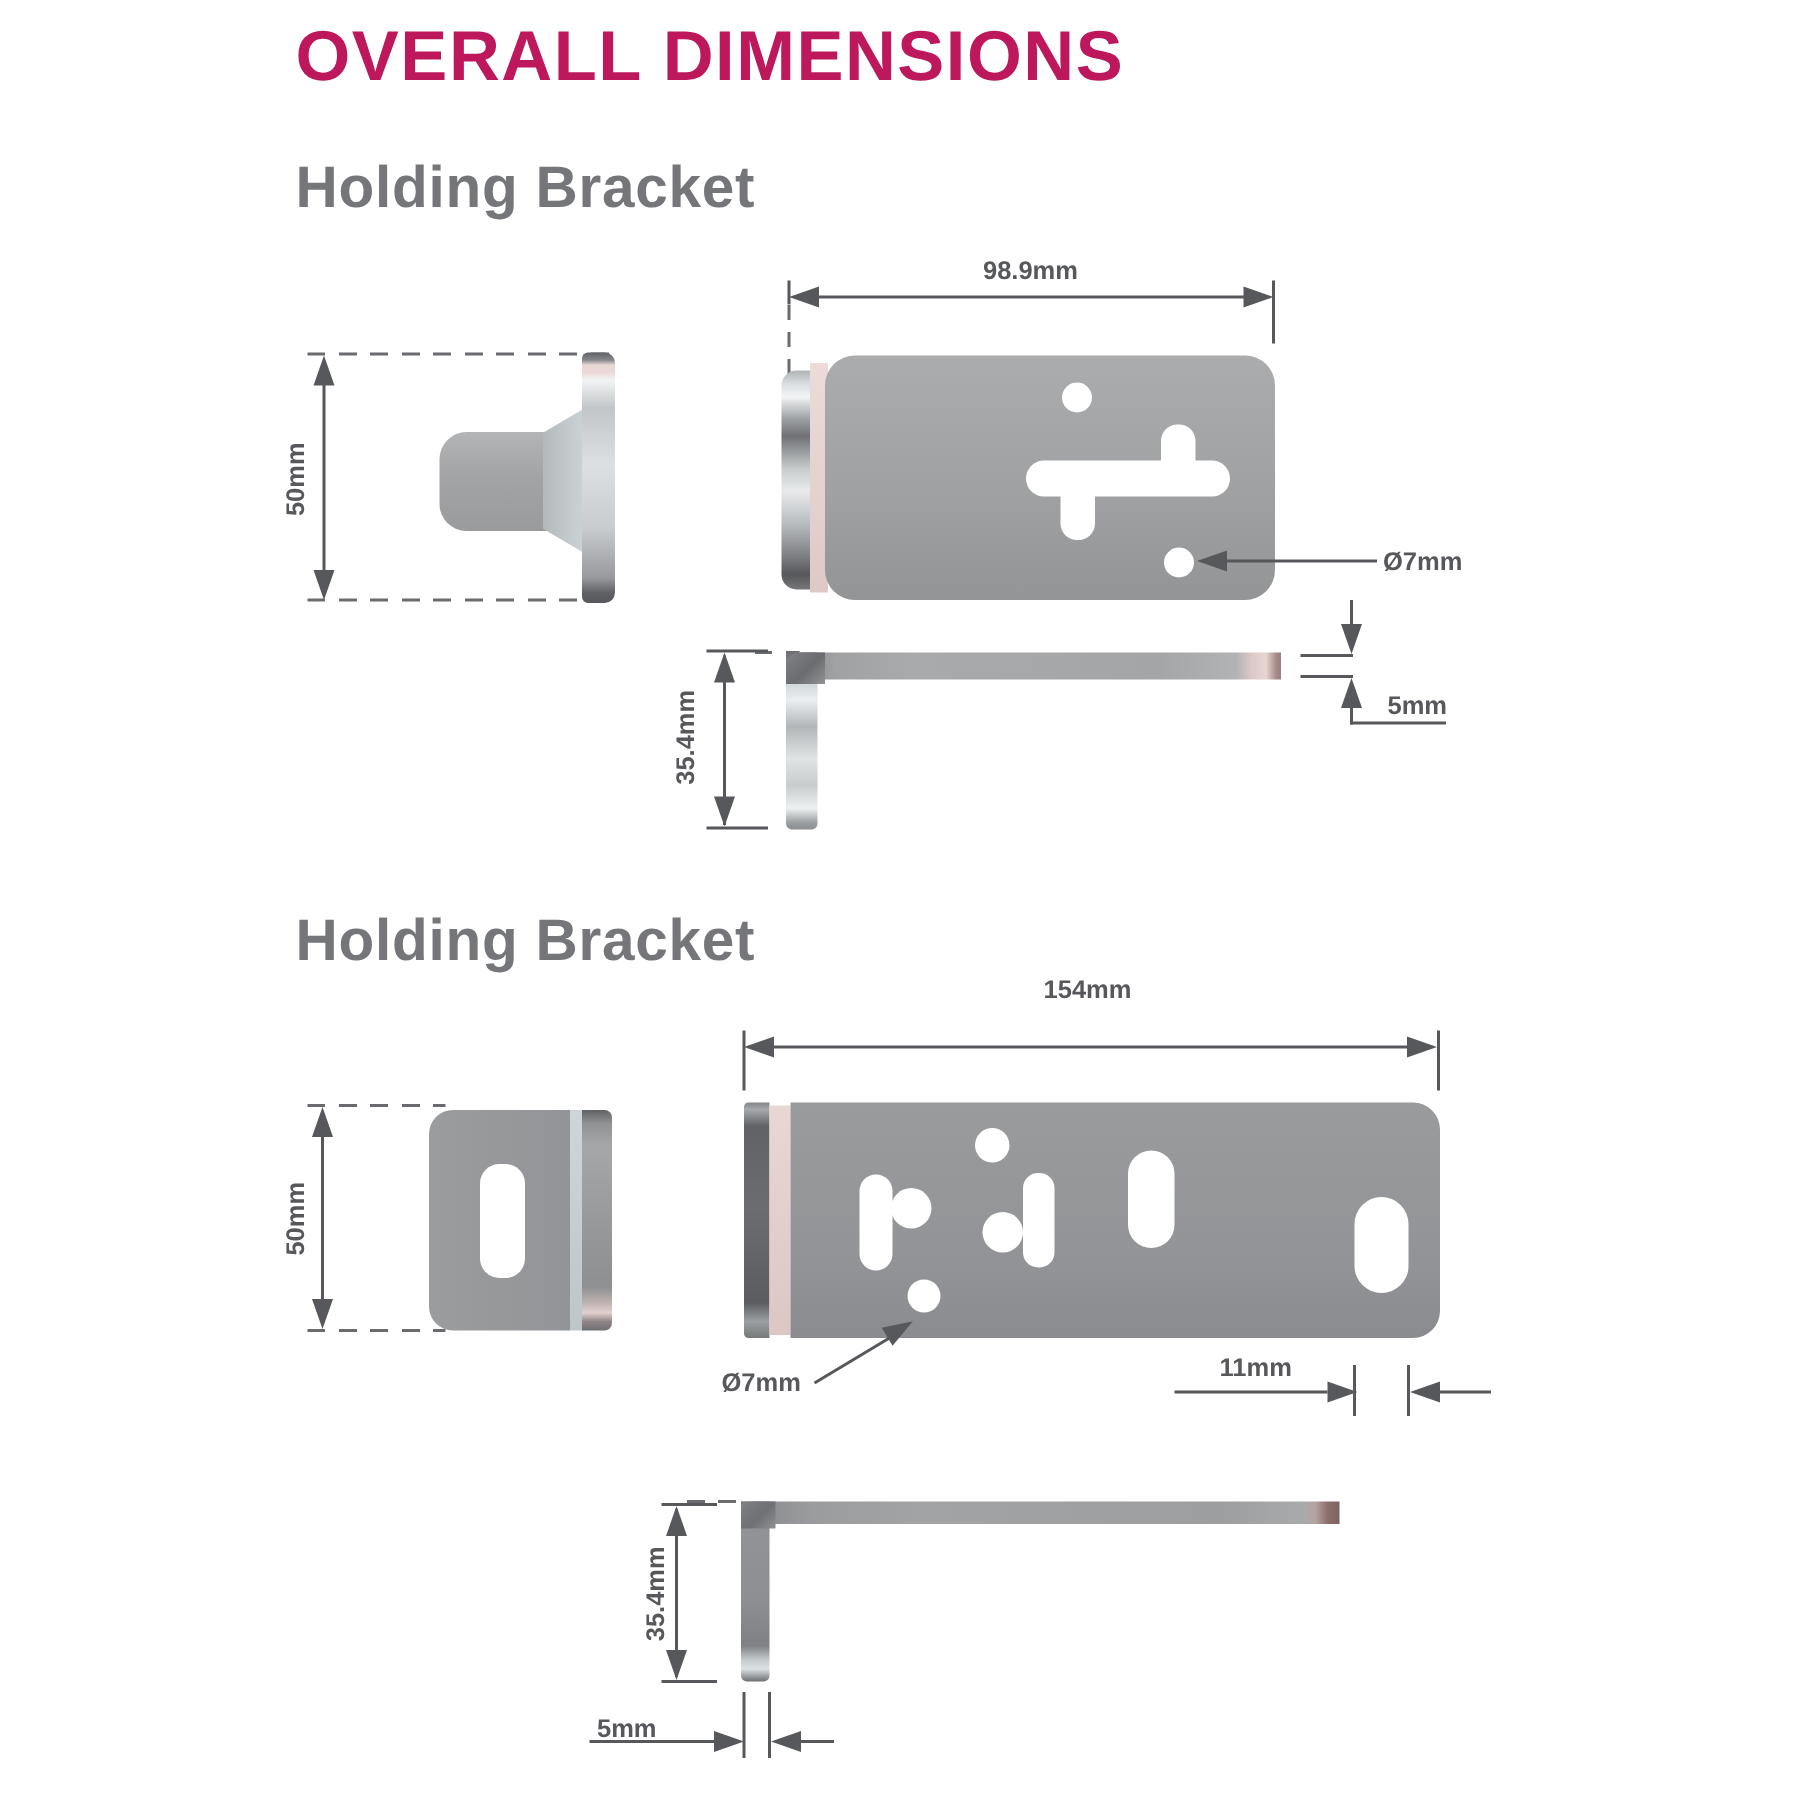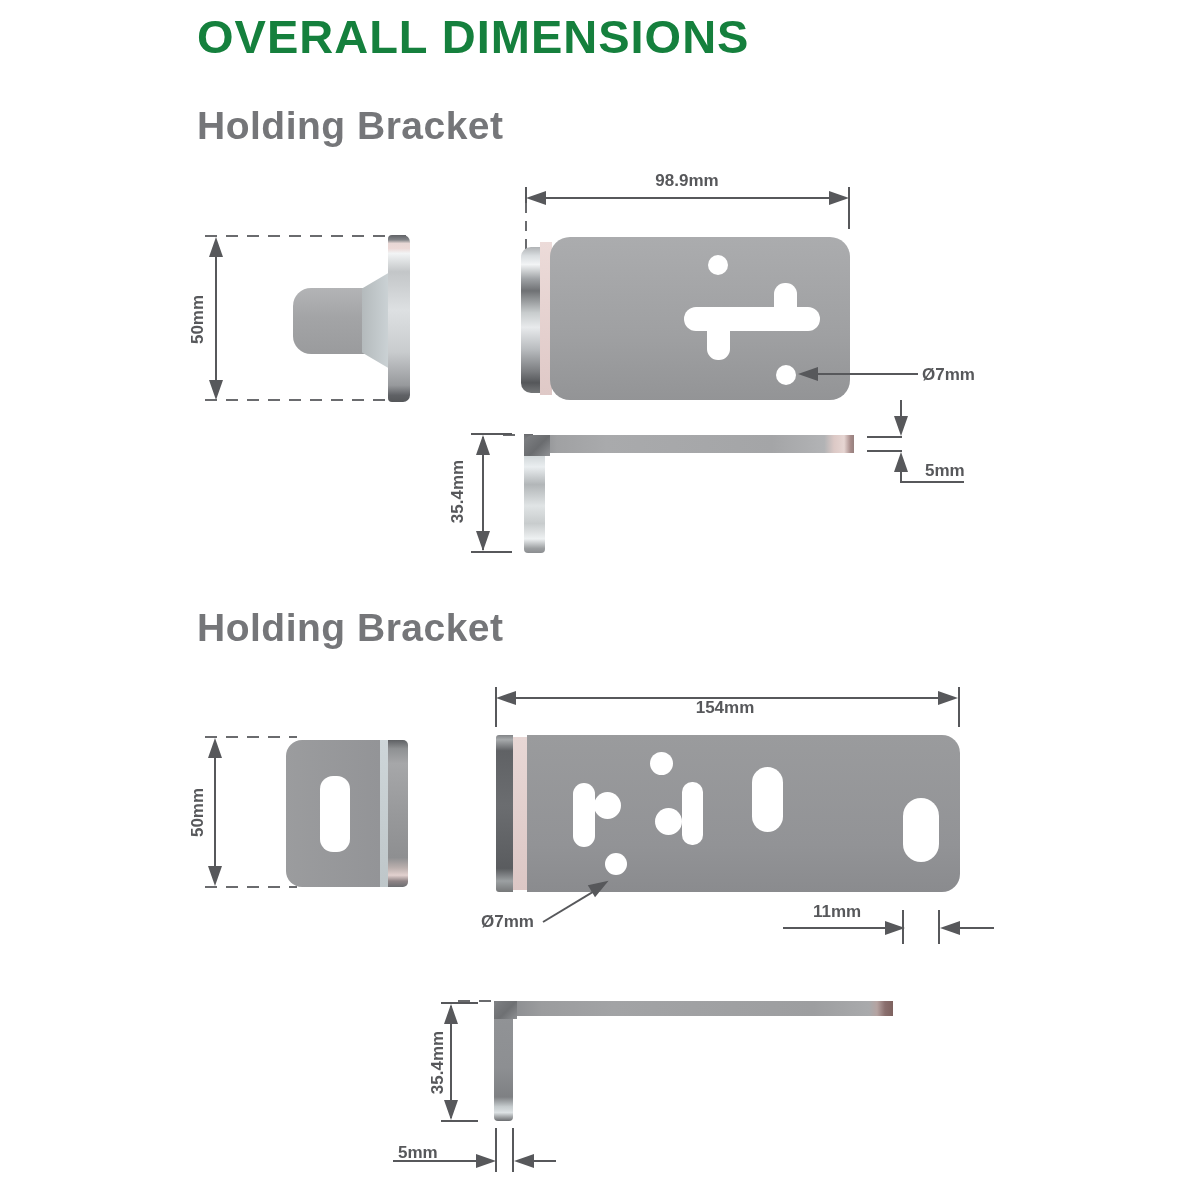--- a/index.html
+++ b/index.html
@@ -1,19 +1,19 @@
 <!DOCTYPE html>
 <html><head>
 <meta charset="utf-8">
 <style>
   html,body{margin:0;padding:0;background:#fff;}
   .sheet{position:relative;width:1200px;height:1200px;background:#ffffff;overflow:hidden;
          font-family:"Liberation Sans",sans-serif;}
   
-  .title{position:absolute;font-weight:bold;font-size:47px;line-height:1;color:#15803d;letter-spacing:1px;white-space:nowrap;}
+  .title{position:absolute;font-weight:bold;font-size:47px;line-height:1;color:#be185d;letter-spacing:1px;white-space:nowrap;}
   .heading{position:absolute;font-weight:bold;font-size:39px;line-height:1;color:#757679;letter-spacing:.5px;white-space:nowrap;}
   .t{position:absolute;font-weight:bold;font-size:17px;line-height:1;color:#57585b;white-space:nowrap;}
   .tc{text-align:center;}
   .rot{transform:rotate(-90deg);transform-origin:center center;}
   
   .ln{position:absolute;background:#57585b;}
   .dashh{position:absolute;height:2px;background:repeating-linear-gradient(90deg,#6a6b6e 0 12px,transparent 12px 21px);}
   .dashv{position:absolute;width:2px;background:repeating-linear-gradient(180deg,#6a6b6e 0 10px,transparent 10px 18px);}
   
   .ar{position:absolute;width:0;height:0;border:0 solid transparent;}
@@ -99,21 +99,21 @@
   <div class="part" style="left:286px;top:740px;width:94px;height:147px;border-radius:16px 0 0 16px;background:linear-gradient(90deg,#9b9c9e,#939497);"></div>
   <div class="part" style="left:380px;top:740px;width:8px;height:147px;background:linear-gradient(180deg,#ced6d9,#bec6c9);"></div>
   <div class="part" style="left:388px;top:740px;width:20px;height:147px;border-radius:0 5px 5px 0;background:linear-gradient(180deg,#5f6164 0%,#8f9193 6%,#a6a7a9 16%,#98999b 50%,#8e8f91 80%,#bbb0ae 87%,#e2d1cf 92%,#8f8486 96%,#6d6f72 100%);"></div>
   <div class="hole" style="left:320px;top:776px;width:30px;height:76px;border-radius:13px;"></div>
 
   <div class="ln" style="left:495px;top:687px;width:2px;height:40px;"></div>
   <div class="ln" style="left:958px;top:687px;width:2px;height:40px;"></div>
   <div class="ln" style="left:514px;top:697px;width:428px;height:2px;"></div>
   <div class="ar left" style="left:496px;top:691px;"></div>
   <div class="ar right" style="left:938px;top:691px;"></div>
-  <div class="t tc" style="left:675px;top:651px;width:100px;margin-top:48px;">154mm</div>
+  <div class="t tc" style="left:675px;top:651px;width:100px;">154mm</div>
 
   <div class="part" style="left:496px;top:735px;width:17px;height:157px;border-radius:3px 0 0 3px;background:linear-gradient(180deg,#828487 0%,#a7aaac 3%,#606265 10%,#6b6d70 45%,#5a5c5f 85%,#9ca0a2 93%,#767879 100%);"></div>
   <div class="part" style="left:513px;top:737px;width:14px;height:153px;background:linear-gradient(180deg,#e8d7d5,#dcc7c5);"></div>
   <div class="part" style="left:527px;top:735px;width:433px;height:157px;border-radius:0 18px 18px 0;background:linear-gradient(180deg,#9a9b9d,#929396 70%,#8a8b8e 100%);"></div>
   <div class="hole" style="left:573px;top:783px;width:22px;height:64px;border-radius:11px;"></div>
   <div class="hole round" style="left:594px;top:792px;width:27px;height:27px;"></div>
   <div class="hole round" style="left:650px;top:752px;width:23px;height:23px;"></div>
   <div class="hole" style="left:682px;top:782px;width:21px;height:63px;border-radius:10px;"></div>
   <div class="hole round" style="left:655px;top:808px;width:27px;height:27px;"></div>
   <div class="hole" style="left:752px;top:767px;width:31px;height:65px;border-radius:16px;"></div>

